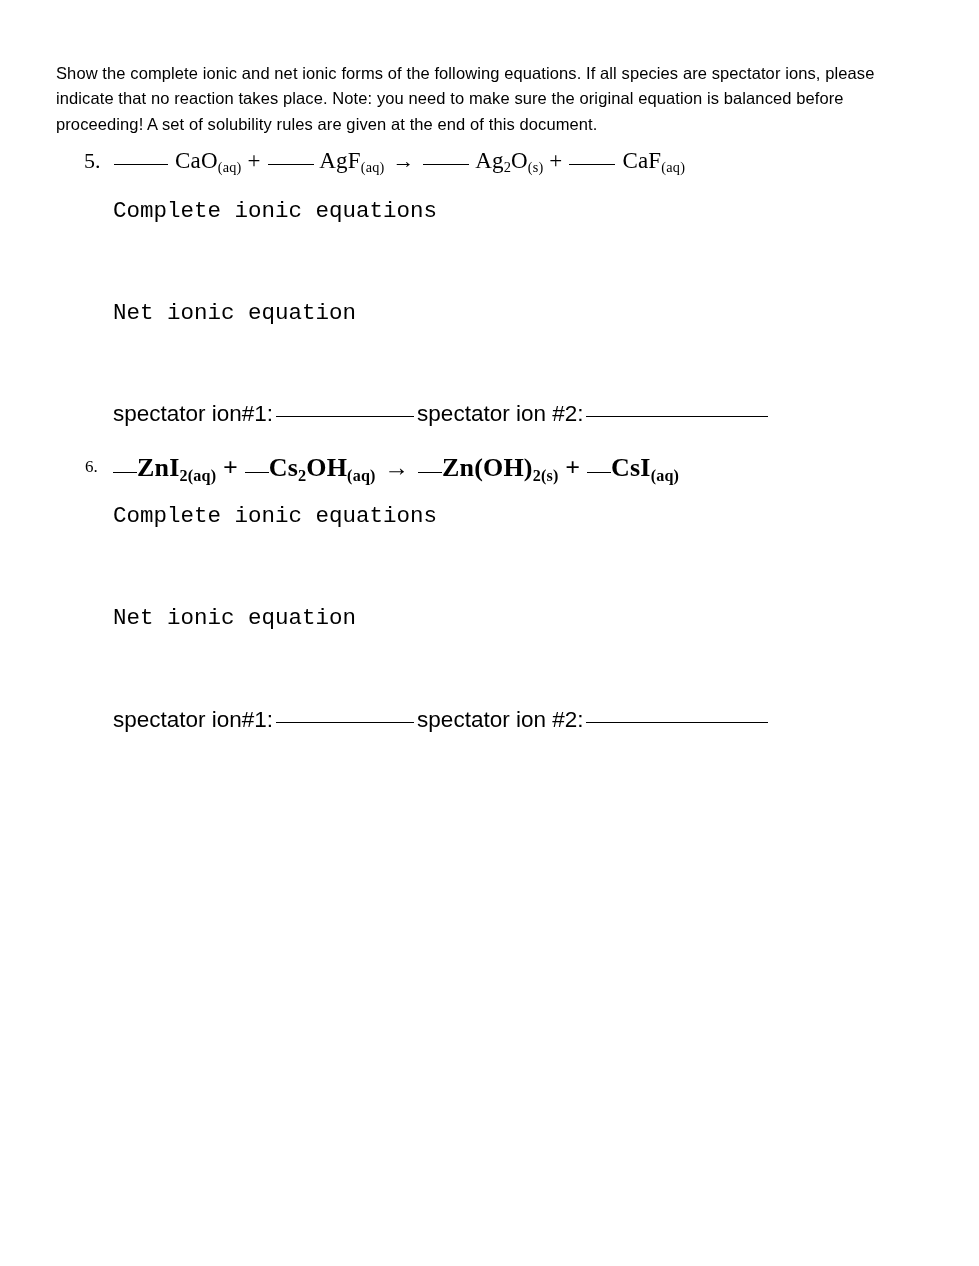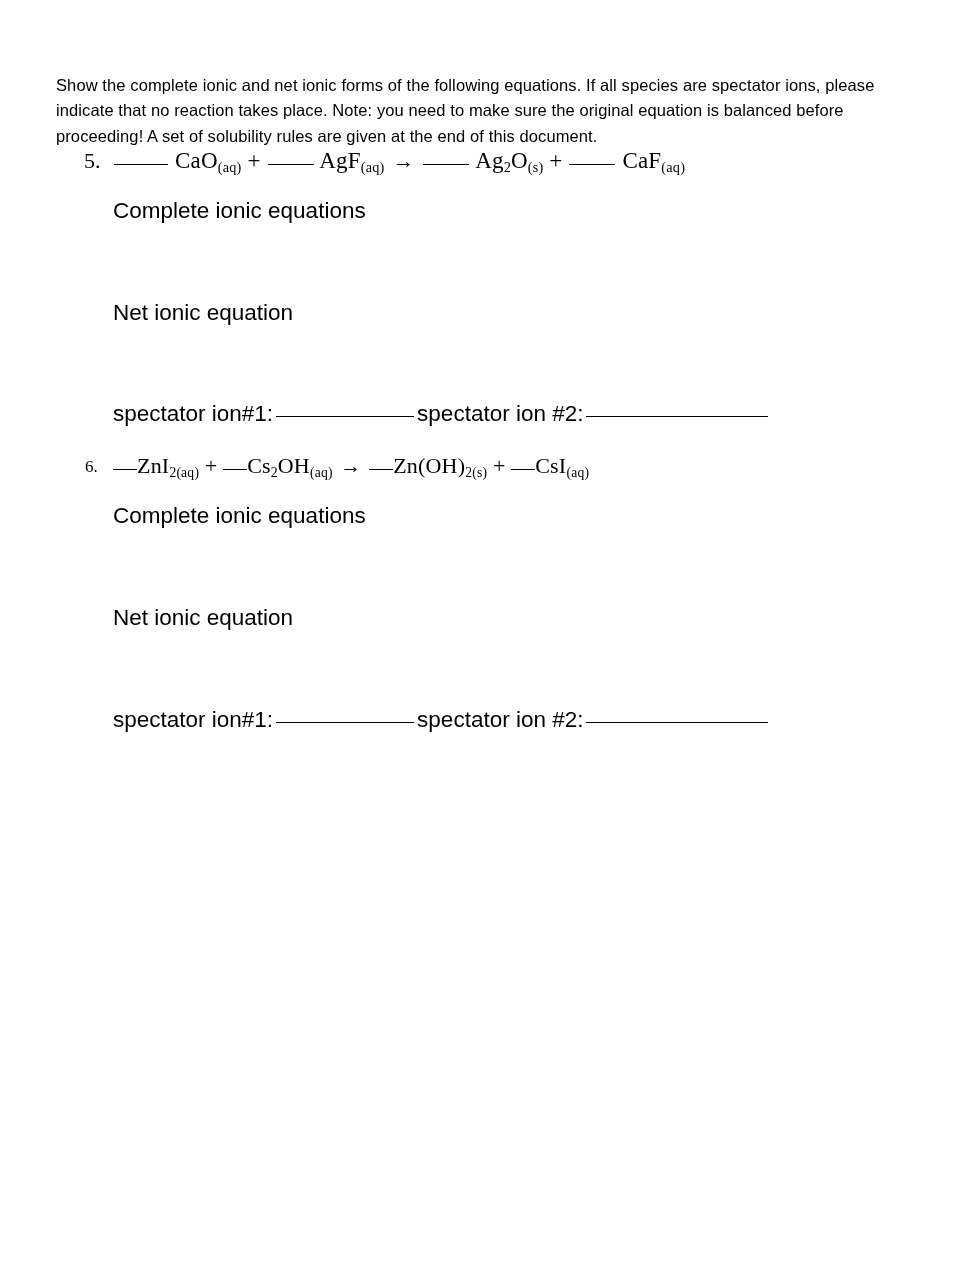--- a/index.html
+++ b/index.html
@@ -21,21 +21,21 @@
     left: 0; top: 0;
     width: 979px;
     height: 1266px;
     background: #ffffff;
   }
 
   
   .intro {
     position: absolute;
     left: 56px;
-    top: 56px;
+    top: 44px;
     width: 856px;
     font-family: "Liberation Sans", sans-serif;
     font-size: 16.5px;
     line-height: 25.5px;
     color: #000000;
     text-align: left;
     letter-spacing: 0.1px;
   }
 
   
@@ -72,21 +72,22 @@
 
   .eq-body {
     position: absolute;
     left: 113px;
     top: 0px;
     font-size: 23px;
     letter-spacing: 0.2px;
     text-align: right;
   }
   .eq-body-6 {
-    font-size: 22px;
+    font-size: 26px;
+    font-weight: bold;
   }
 
   .blank-wide {
     display: inline-block;
     width: 54px;
     border-bottom: 1.6px solid #000;
     vertical-align: 3px;
     margin: 0 1px;
   }
   .blank-med {
@@ -117,21 +118,21 @@
   .arrow {
     font-size: 0.95em;
     padding: 0 2px;
   }
 
   
   .label-line {
     position: absolute;
     left: 113px;
     font-size: 22.5px;
-    font-family: Liberation Sans, sans-serif;
+    font-family: Liberation Mono, monospace;
     white-space: nowrap;
   }
 
   
   .spectator-line {
     position: absolute;
     left: 113px;
     font-size: 22.5px;
     font-family: Liberation Sans, sans-serif;
     white-space: nowrap;

